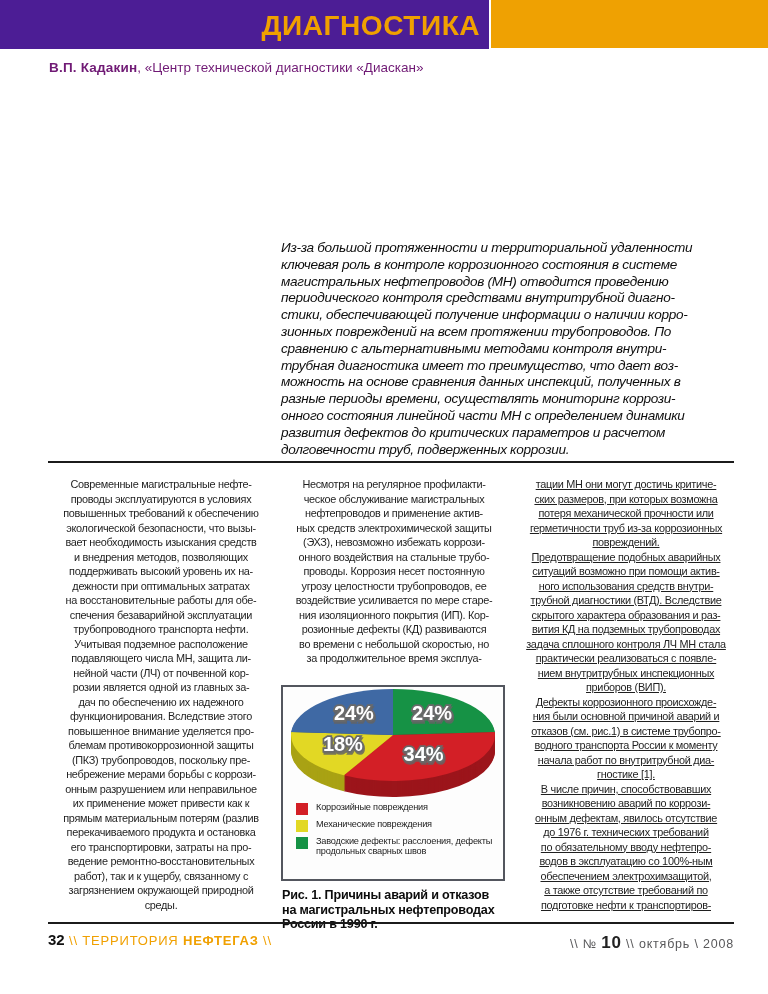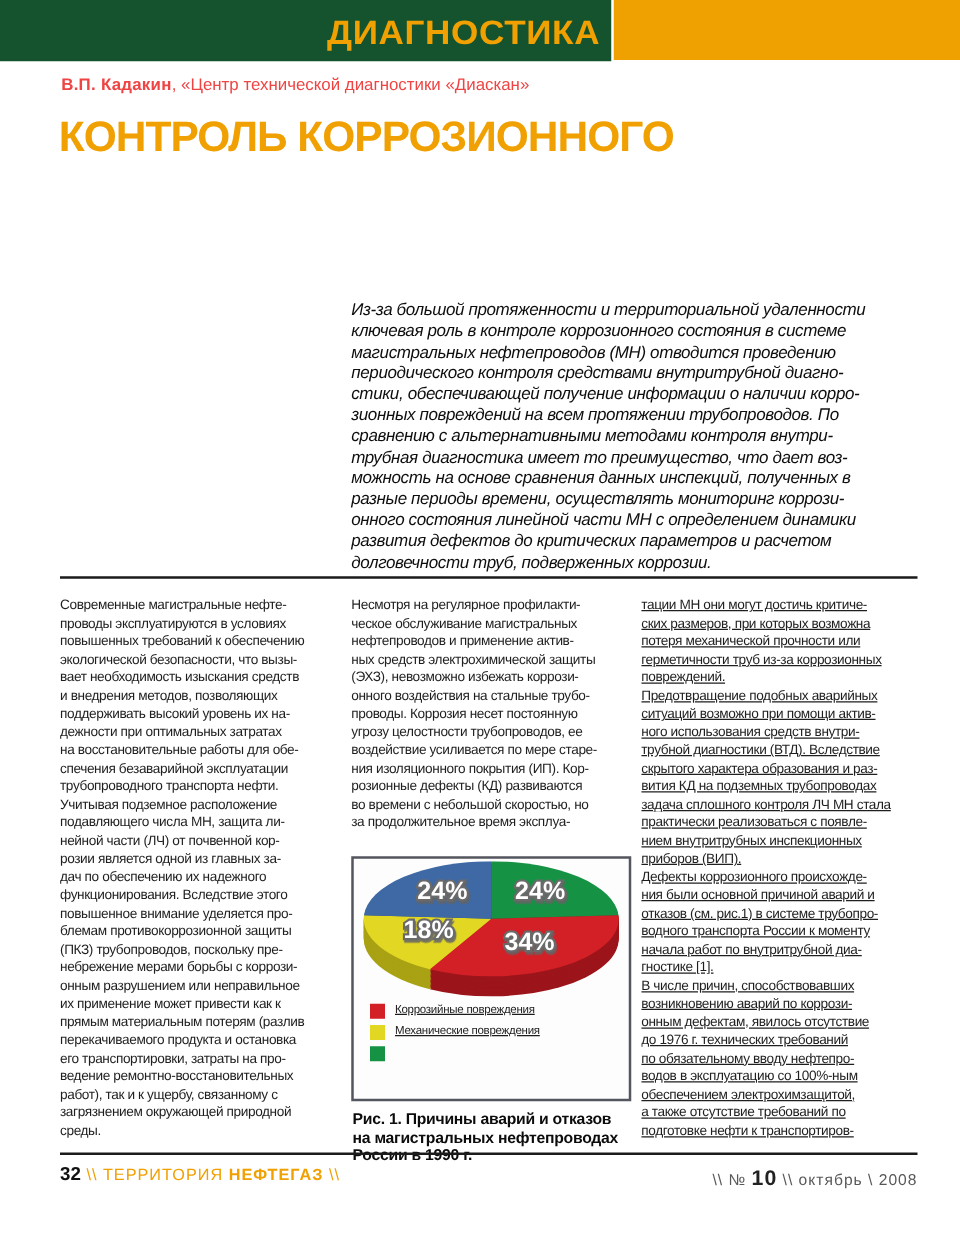--- a/index.html
+++ b/index.html
@@ -1,62 +1,62 @@
 <!DOCTYPE html>
 <html lang="ru"><head>
 <meta charset="utf-8">
 <style>
   html,body{margin:0;padding:0;}
   body{
     width:768px;height:994px;position:relative;background:#ffffff;
     font-family:"Liberation Sans", sans-serif;color:#1c1c1c;overflow:hidden;
   }
   
-  .header-black{position:absolute;left:0;top:0;width:489px;height:49px;background:#14532d;}
+  .header-black{position:absolute;left:0;top:0;width:489px;height:49px;background:#4c1d95;}
   .section-label{
     position:absolute;right:9px;top:11px;font-size:27px;font-weight:bold;
     color:#f0a000;letter-spacing:0.5px;transform:scaleX(1.04);transform-origin:right top;
   }
   .header-orange{position:absolute;left:491px;top:0;width:277px;height:48px;background:#efa102;}
   
-  .author{position:absolute;left:49px;top:60px;font-size:13.5px;color:#ef4444;}
+  .author{position:absolute;left:49px;top:60px;font-size:13.5px;color:#701a75;}
   .author b{letter-spacing:0.2px;}
   
   .title{position:absolute;left:47px;top:93px;font-weight:800;font-size:34px;line-height:35px;letter-spacing:-0.8px;color:#131313;}
   .title .orange{color:#f0a000;}
   
   .lead{
     position:absolute;left:281px;top:240px;width:458px;
     font-size:13.6px;line-height:16.8px;font-weight:normal;font-style:italic;
     white-space:pre-line;color:#0e0e0e;letter-spacing:-0.3px;
   }
   .rule{position:absolute;left:48px;width:686px;background:#1b1b1b;}
   .rule-top{top:461px;height:2px;}
   .rule-bottom{top:922px;height:2px;}
   
   .col{
     position:absolute;top:477px;width:226px;height:438px;
     font-size:10.9px;line-height:14.5px;letter-spacing:-0.3px;
-    white-space:pre-line;color:#1f1f1f;overflow:hidden;
+    white-space:pre-line;color:#1f1f1f;overflow:hidden;text-align:center;
   }
   .col1{left:48px;} .col2{left:281px;} .col3{left:513px;text-decoration:underline;}
   
   .figure{
     position:absolute;left:281px;top:685px;width:224px;height:196px;
     border:2px solid #53565e;background:#fdfdfd;box-sizing:border-box;
   }
   .pie-wrap{position:absolute;left:0;top:2px;width:220px;height:114px;}
   .pie-label{
     fill:#ffffff;stroke:#6a6a6a;stroke-width:3.5px;paint-order:stroke;
     font-family:"Liberation Sans", sans-serif;font-size:20px;font-weight:bold;
     text-anchor:middle;dominant-baseline:central;
     filter:drop-shadow(1px 2px 0 rgba(100,100,100,0.85));
   }
   .legend{position:absolute;left:13px;top:116px;width:198px;}
-  .legend-item{display:flex;align-items:flex-start;margin-bottom:5px;text-decoration:underline;}
+  .legend-item{display:flex;align-items:flex-start;margin-bottom:5px;}
   .legend-swatch{width:12px;height:12px;flex:0 0 12px;margin-right:8px;margin-top:0;}
   .legend-label{font-size:9.2px;line-height:9.8px;letter-spacing:-0.2px;white-space:pre-line;color:#222;}
   .fig-caption{
     position:absolute;left:282px;top:888px;font-size:12.6px;font-weight:bold;
     line-height:14.5px;white-space:pre-line;color:#0c0c0c;letter-spacing:-0.2px;
   }
   
   .footer-left{position:absolute;left:48px;top:931px;font-size:13px;letter-spacing:0.8px;color:#f0a000;}
   .footer-left .page-num{font-size:15px;font-weight:bold;color:#111;letter-spacing:0;}
   .footer-left .brand{font-weight:bold;text-align:right;}
@@ -67,21 +67,20 @@
 <body>
 
 <div class="header-black">
   <div class="section-label">ДИАГНОСТИКА</div>
 </div>
 <div class="header-orange"></div>
 
 <div class="author"><b>В.П. Кадакин</b><span>, «Центр технической диагностики «Диаскан»</span></div>
 
 <div class="title">
-  <div class="title-line"><span class="orange">КОНТРОЛЬ КОРРОЗИОННОГО</span><span></span></div>
 </div>
 
 <div class="lead">Из-за большой протяженности и территориальной удаленности
 ключевая роль в контроле коррозионного состояния в системе
 магистральных нефтепроводов (МН) отводится проведению
 периодического контроля средствами внутритрубной диагно-
 стики, обеспечивающей получение информации о наличии корро-
 зионных повреждений на всем протяжении трубопроводов. По
 сравнению с альтернативными методами контроля внутри-
 трубная диагностика имеет то преимущество, что дает воз-
@@ -248,20 +247,22 @@
     <div class="legend-item">
       <div class="legend-swatch" style="background: rgb(211, 31, 38);"></div>
       <div class="legend-label">Коррозийные повреждения</div>
     </div>
     <div class="legend-item">
       <div class="legend-swatch" style="background: rgb(226, 216, 36);"></div>
       <div class="legend-label">Механические повреждения</div>
     </div>
     <div class="legend-item">
       <div class="legend-swatch" style="background: rgb(22, 146, 69);"></div>
+      <div class="legend-label">Заводские дефекты: расслоения, дефекты
+продольных сварных швов</div>
     </div>
   </div>
 </div>
 <div class="fig-caption">Рис. 1. Причины аварий и отказов
 на магистральных нефтепроводах
 России в 1990 г.</div>
 
 <div class="rule rule-bottom"></div>
 
 <div class="footer-left"><span class="page-num">32</span> <span>\\ ТЕРРИТОРИЯ </span><span class="brand">НЕФТЕГАЗ</span><span> \\</span></div>

